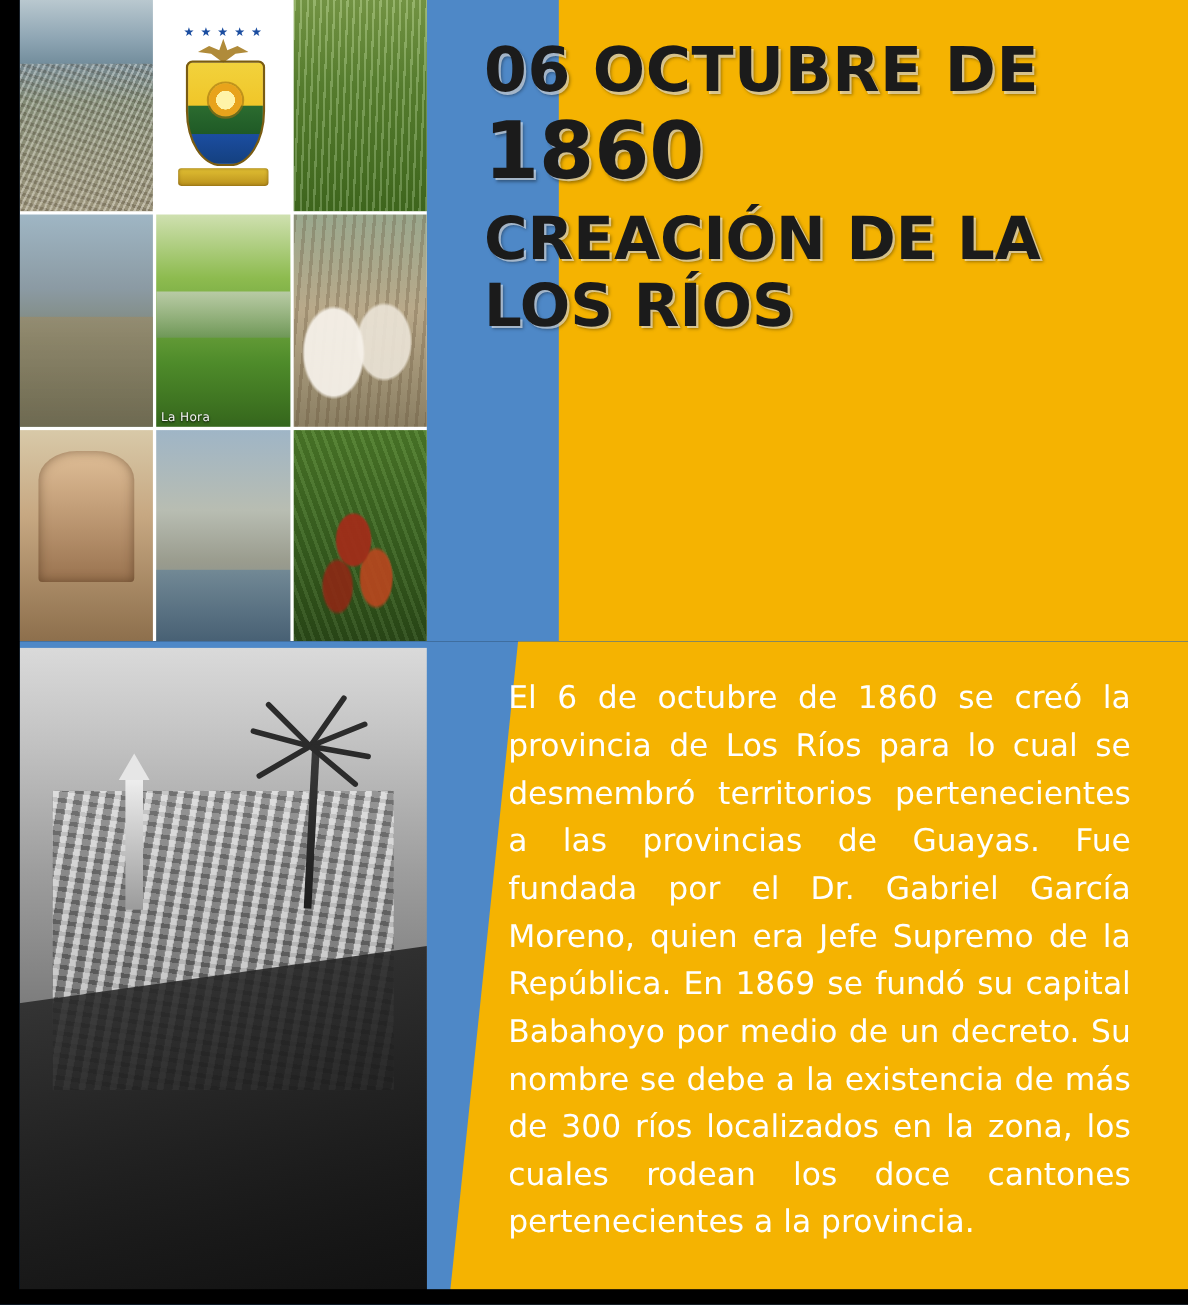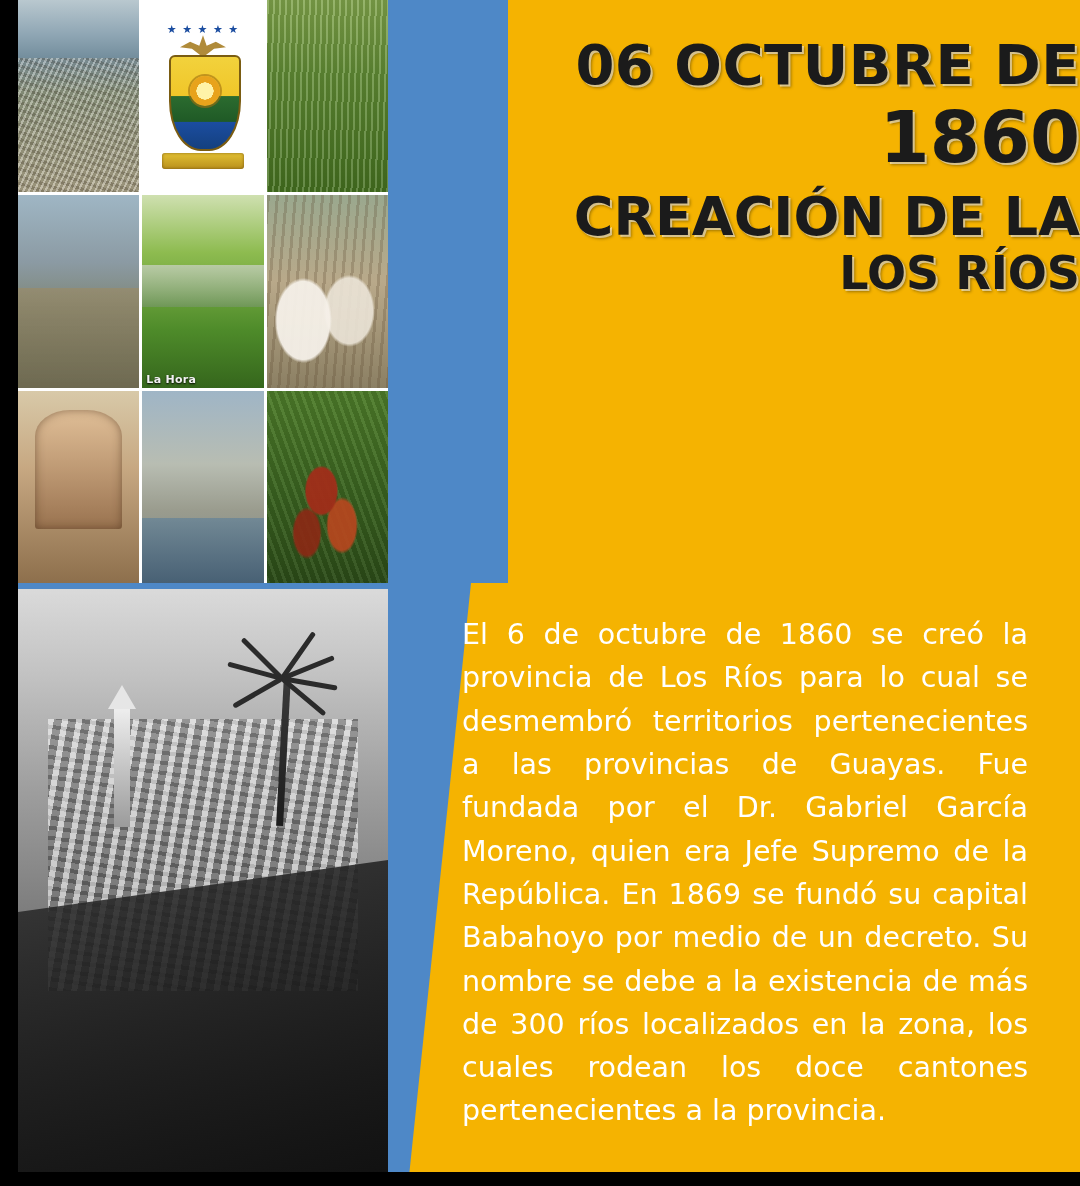--- a/index.html
+++ b/index.html
@@ -140,21 +140,21 @@
       radial-gradient(ellipse at 45% 52%, rgba(160,45,25,.95) 0 16%, rgba(160,45,25,0) 18%),
       radial-gradient(ellipse at 62% 70%, rgba(185,70,30,.9) 0 13%, rgba(185,70,30,0) 15%),
       radial-gradient(ellipse at 33% 74%, rgba(140,40,20,.9) 0 11%, rgba(140,40,20,0) 13%),
       repeating-linear-gradient(70deg, rgba(255,255,255,.06) 0 3px, rgba(0,0,0,.10) 3px 8px);
   }
   .photo-caption {
     position: absolute;
     left: 4px;
     bottom: 2px;
     font-size: 11px;
-    font-weight: bold;
+    font-weight: normal;
     color: #f2f2f2;
     text-shadow: 0 1px 2px #000;
     letter-spacing: .3px;
   }
 
   
   .coat {
     width: 86px;
     height: 150px;
     position: relative;
@@ -214,31 +214,31 @@
     position: absolute;
     left: 388px; top: 0;
     width: 120px; height: 583px;
     background: #4e88c7;
   }
 
   .title-block {
     position: absolute;
     right: 0; top: 34px;
     width: 640px;
-    text-align: right;
+    text-align: left;
     color: #1b1b1b;
     font-weight: bold;
     line-height: 1.12;
     text-shadow: 2px 2px 0 rgba(255,255,255,.55), 3px 3px 3px rgba(0,0,0,.35);
   }
   .title-line-1 { font-size: 56px; letter-spacing: .5px; }
   .title-line-2 { font-size: 72px; }
   .title-line-3 { font-size: 54px; margin-top: 10px; }
   .title-line-4 { font-size: 54px; }
-  .title-line-5 { font-size: 46px; }
+  .title-line-5 { font-size: 54px; }
 
   
   .bottom-section {
     position: absolute;
     left: 0; top: 583px;
     width: 1080px; height: 603px;
     background: #4e88c7;
     overflow: hidden;
   }
   .bottom-yellow {

